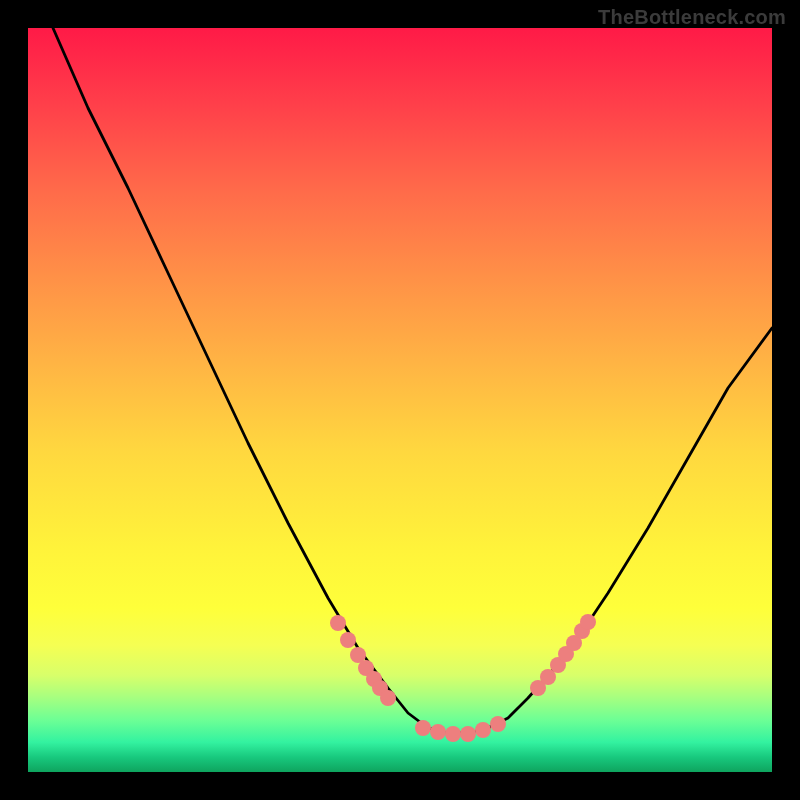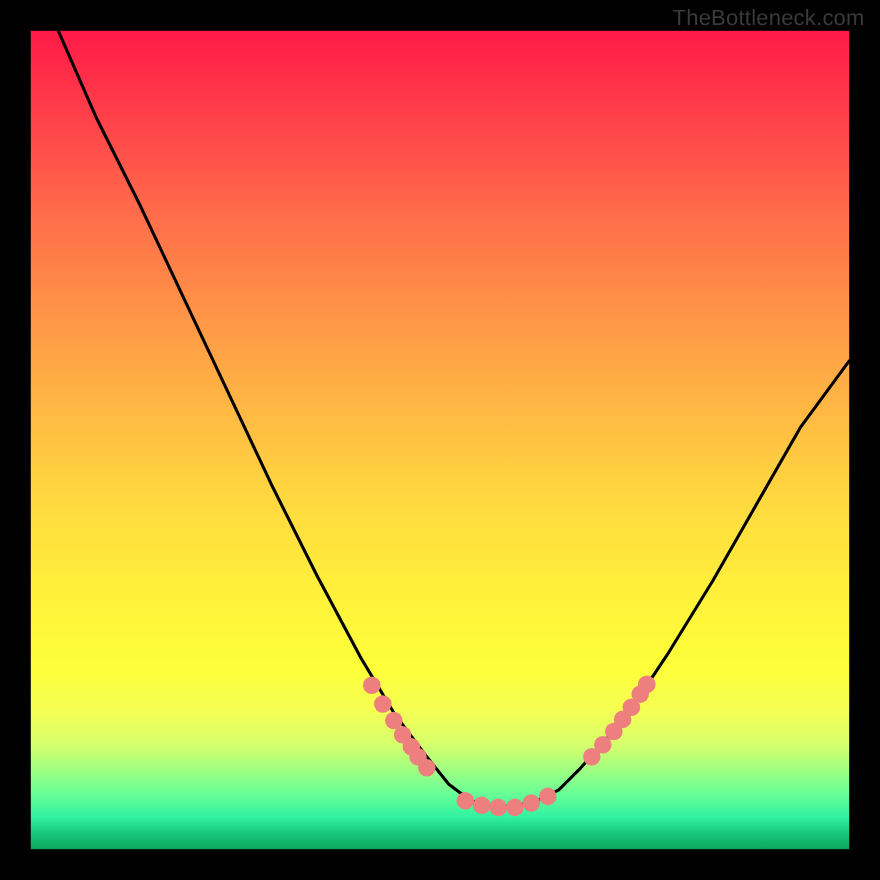--- a/index.html
+++ b/index.html
@@ -33,21 +33,21 @@
       #18c97e 98%,
       #0ea45e 100%
     );
   }
   .watermark {
     position: absolute;
     top: 6px;
     right: 14px;
     font-family: Arial, Helvetica, sans-serif;
     font-size: 20px;
-    font-weight: 400;
+    font-weight: 700;
     color: #3b3b3b;
     letter-spacing: 0.2px;
     user-select: none;
   }
   svg.plot {
     position: absolute;
     left: 28px;
     top: 28px;
     width: 744px;
     height: 744px;

